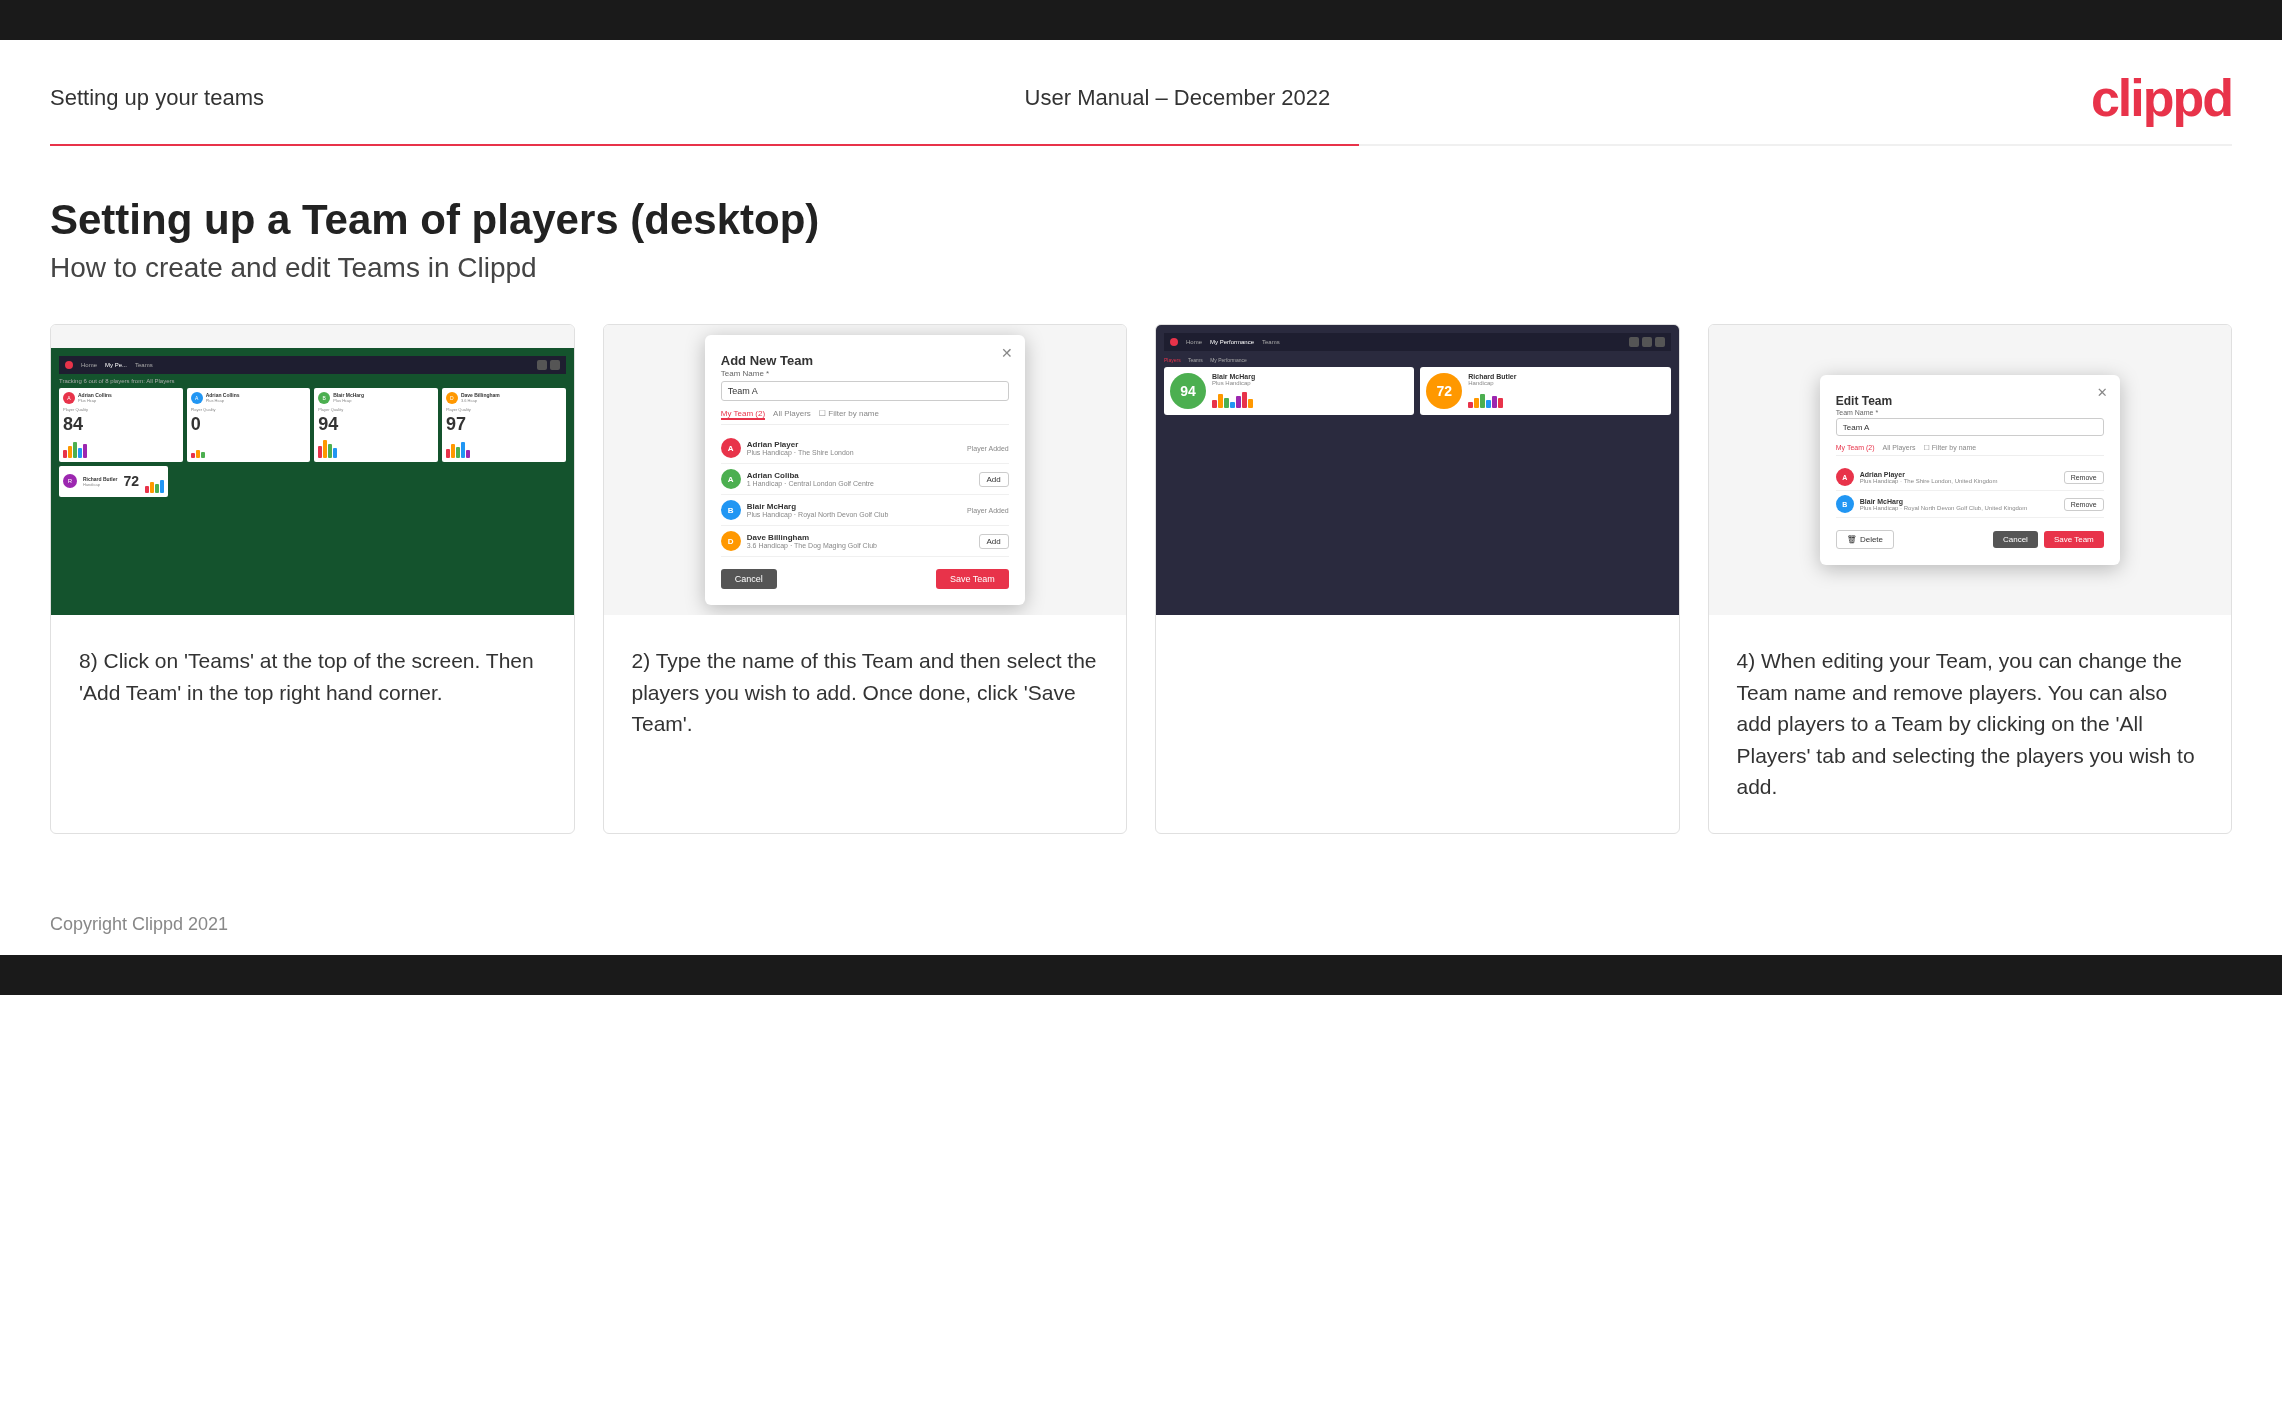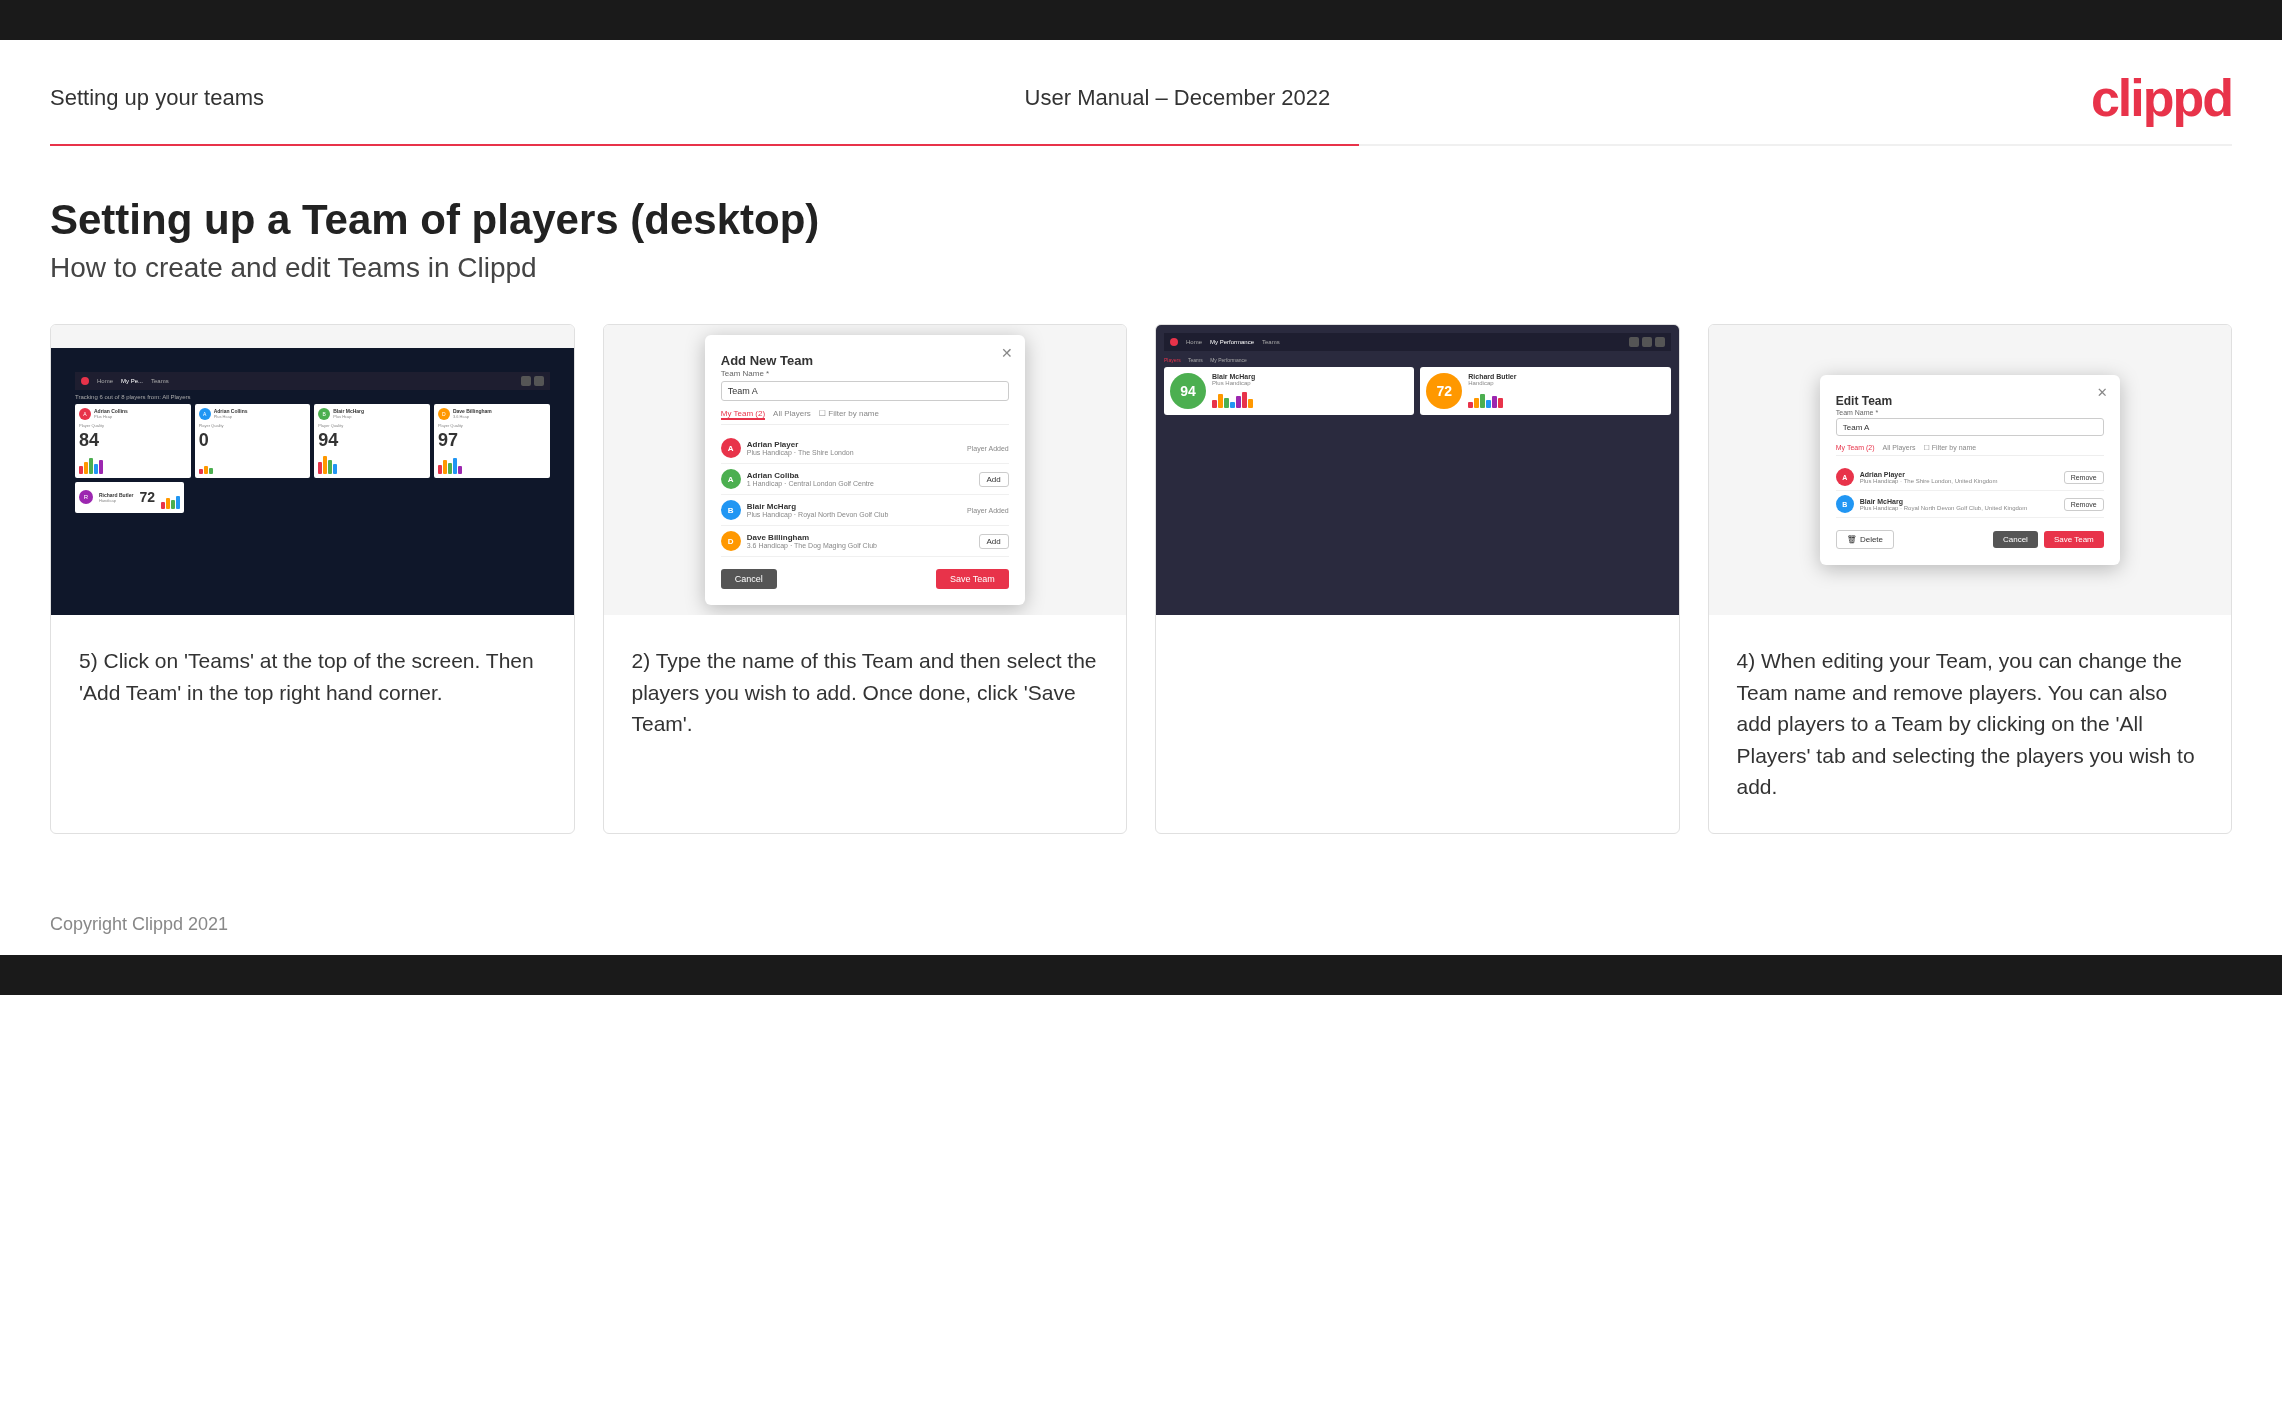--- a/index.html
+++ b/index.html
@@ -111,22 +111,22 @@
     .bottom-bar {
       background: #1a1a1a;
       height: 40px;
       width: 100%;
     }
 
     
     .ss1-mock {
       width: 100%;
       height: 100%;
-      background: #0f172a;
-      padding: 24px;
+      background: #14532d;
+      padding: 8px;
       font-size: 7px;
       color: #fff;
       margin-top: 45px;
     }
     .ss1-navbar {
       background: #1e1e30;
       height: 18px;
       display: flex;
       align-items: center;
       padding: 0 6px;
@@ -549,21 +549,21 @@
             <div class="ss1-bars">
               <div class="ss1-bar" style="height:7px;background:#e8334a;"></div>
               <div class="ss1-bar" style="height:11px;background:#ff9800;"></div>
               <div class="ss1-bar" style="height:9px;background:#4caf50;"></div>
               <div class="ss1-bar" style="height:13px;background:#2196f3;"></div>
             </div>
           </div>
         </div>
       </div>
     </div>
-    <div class="card-text">5) Click on 'Teams' at the top of the screen. Then 'Add Team' in the top right hand corner.</div>
+    <div class="card-text">8) Click on 'Teams' at the top of the screen. Then 'Add Team' in the top right hand corner.</div>
   </div>
 
   <div class="card">
     <div class="screenshot-area">
       <div class="ss2-modal">
         <span class="ss2-modal-title">Add New Team</span>
         <span class="ss2-close">✕</span>
         <div class="ss2-label">Team Name *</div>
         <div class="ss2-input">
           <span>Team A</span>

